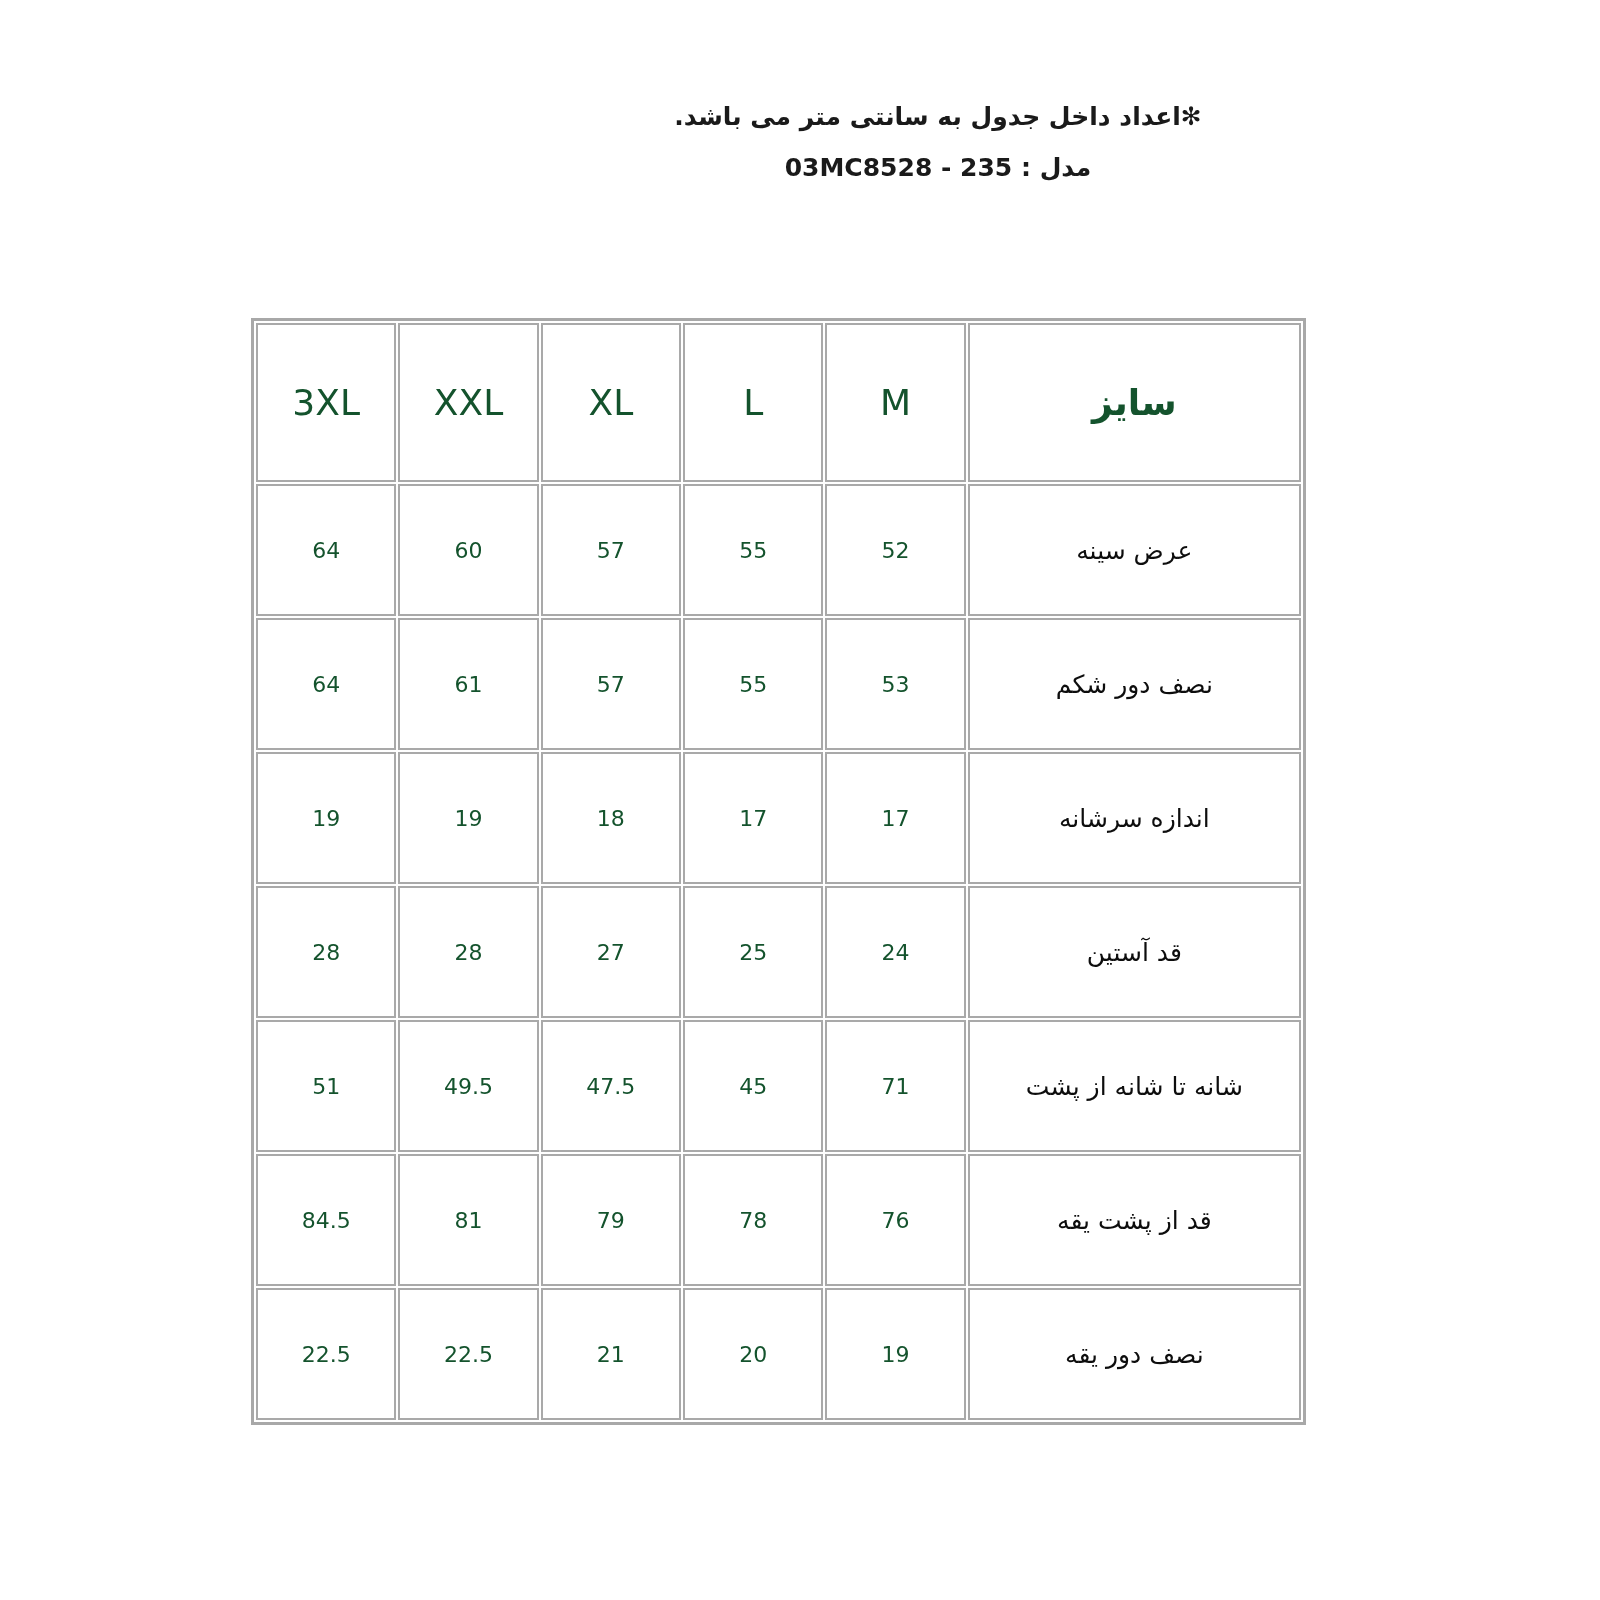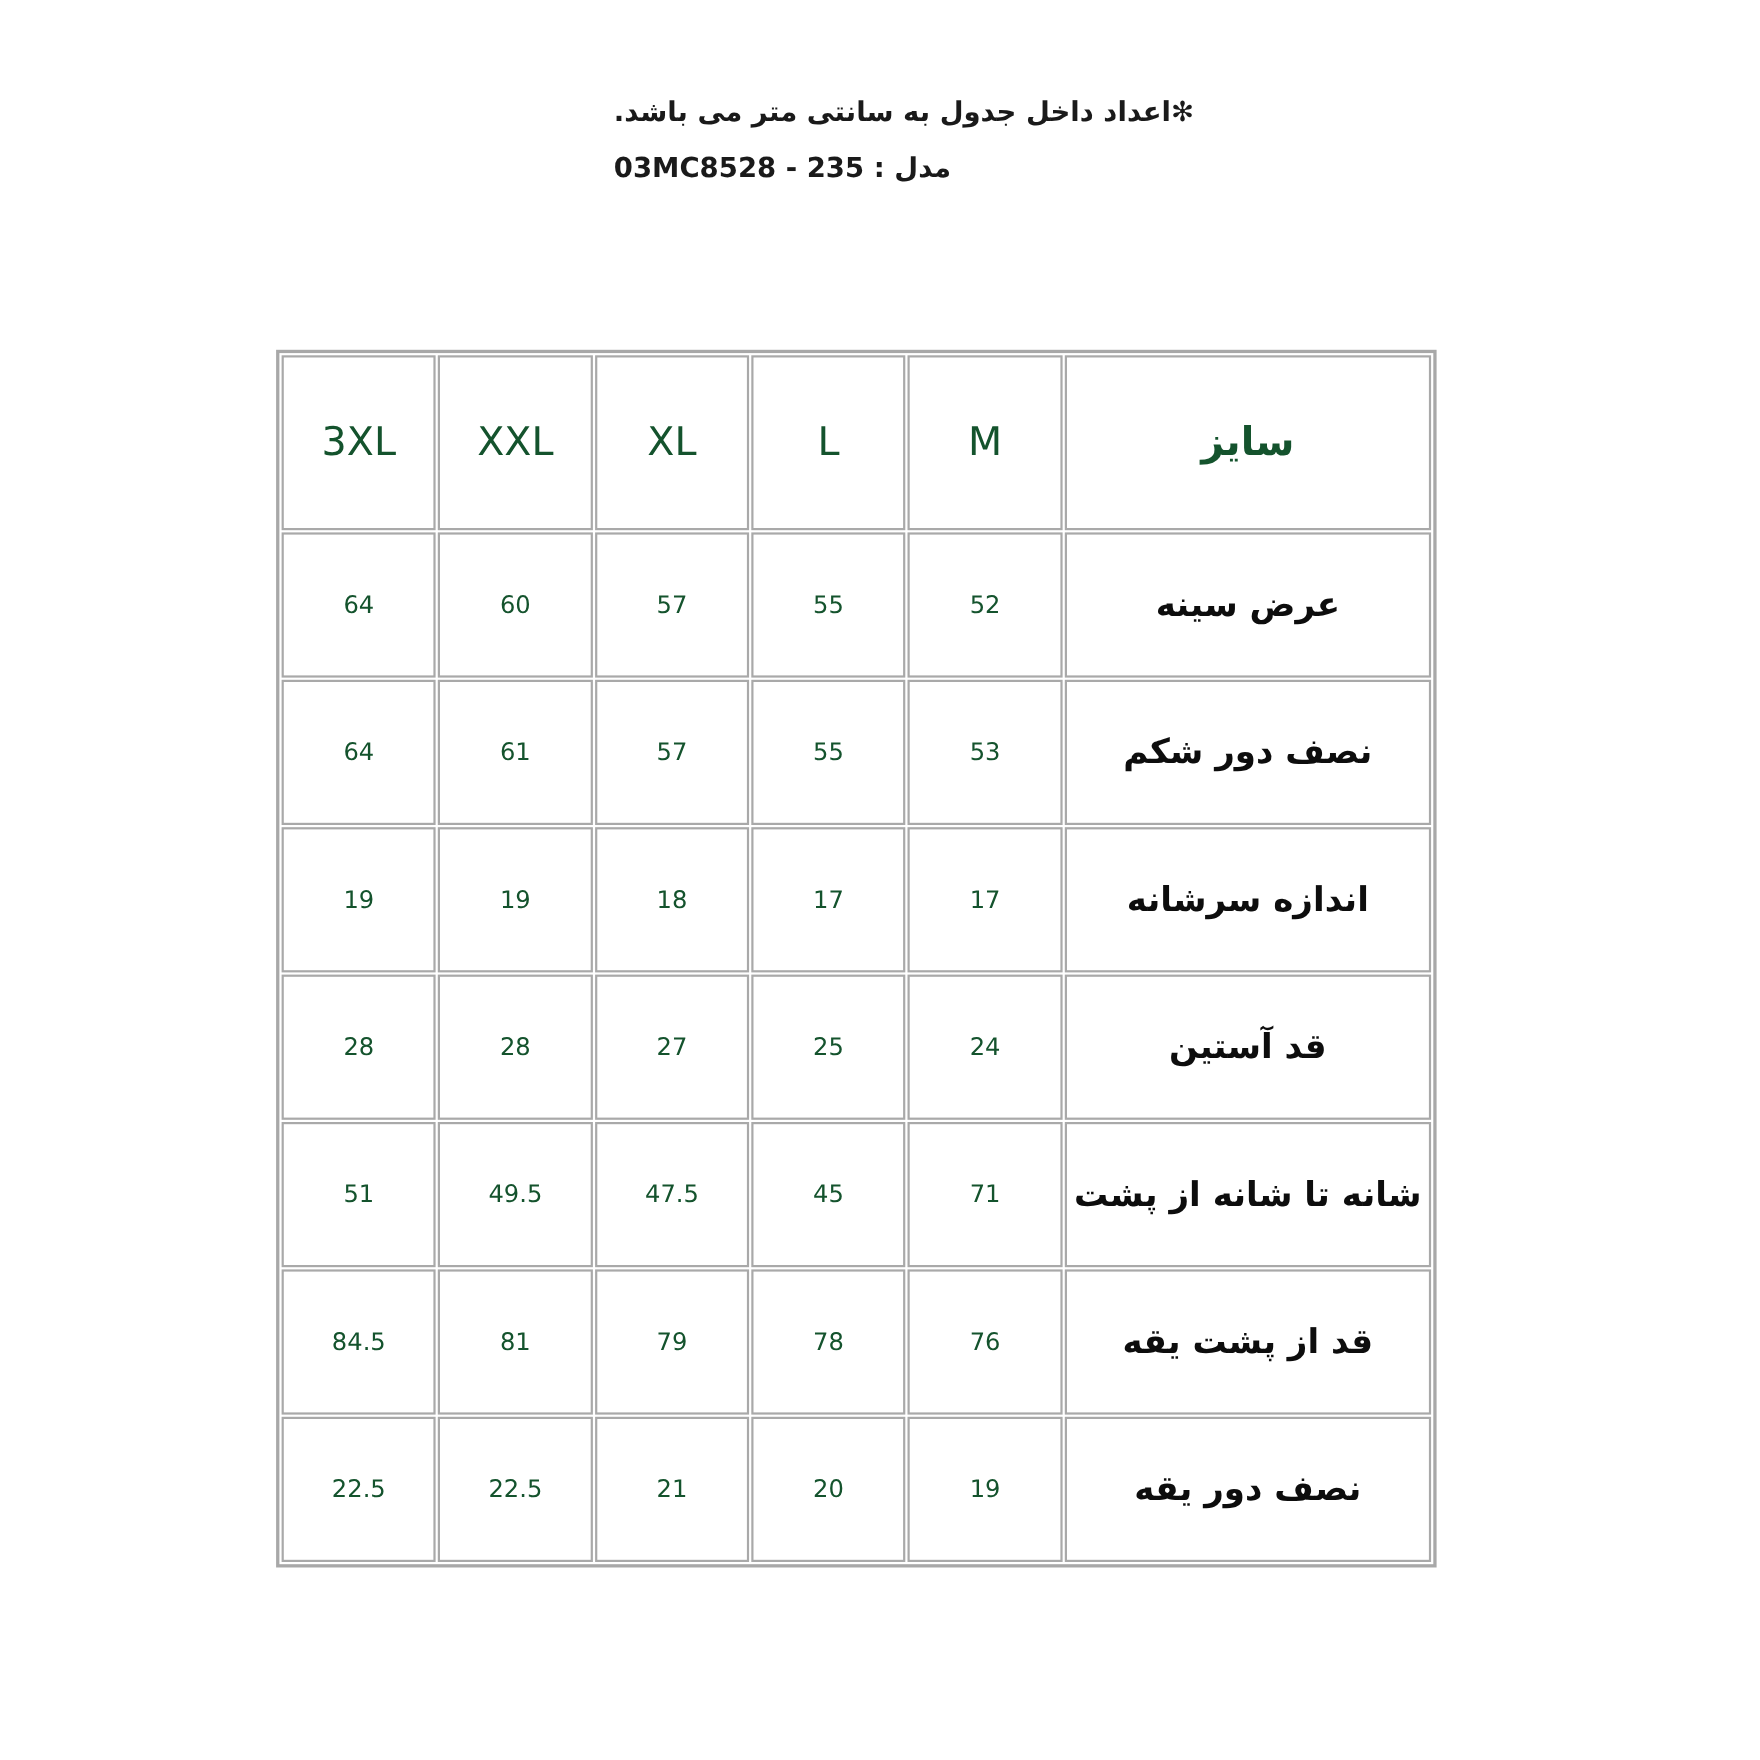--- a/index.html
+++ b/index.html
@@ -11,25 +11,25 @@
     height: 1600px;
     background: #ffffff;
     font-family: "DejaVu Sans", "Liberation Sans", sans-serif;
     overflow: hidden;
     position: relative;
   }
 
   
   .notes {
     position: absolute;
-    top: 89px;
+    top: 104px;
     right: 282px;
     width: 760px;
     direction: rtl;
-    text-align: left;
+    text-align: center;
   }
   .note-line {
     font-size: 25px;
     font-weight: 700;
     color: #1a1a1a;
     line-height: 1.0;
     margin-bottom: 26px;
     white-space: nowrap;
     letter-spacing: 0px;
   }
@@ -81,22 +81,22 @@
   thead th.label-head {
     font-size: 36px;
     font-weight: 700;
     direction: rtl;
   }
   tbody td {
     height: 128px;
     font-size: 22px;
   }
   tbody td.row-label {
-    font-size: 31px;
-    font-weight: 700;
+    font-size: 25px;
+    font-weight: 400;
     direction: rtl;
     color: #0d0d0d;
   }
 </style>
 </head>
 <body>
 
 <div class="notes">
   <div class="note-line">✻اعداد داخل جدول به سانتی متر می باشد.</div>
   <div class="note-line model">

